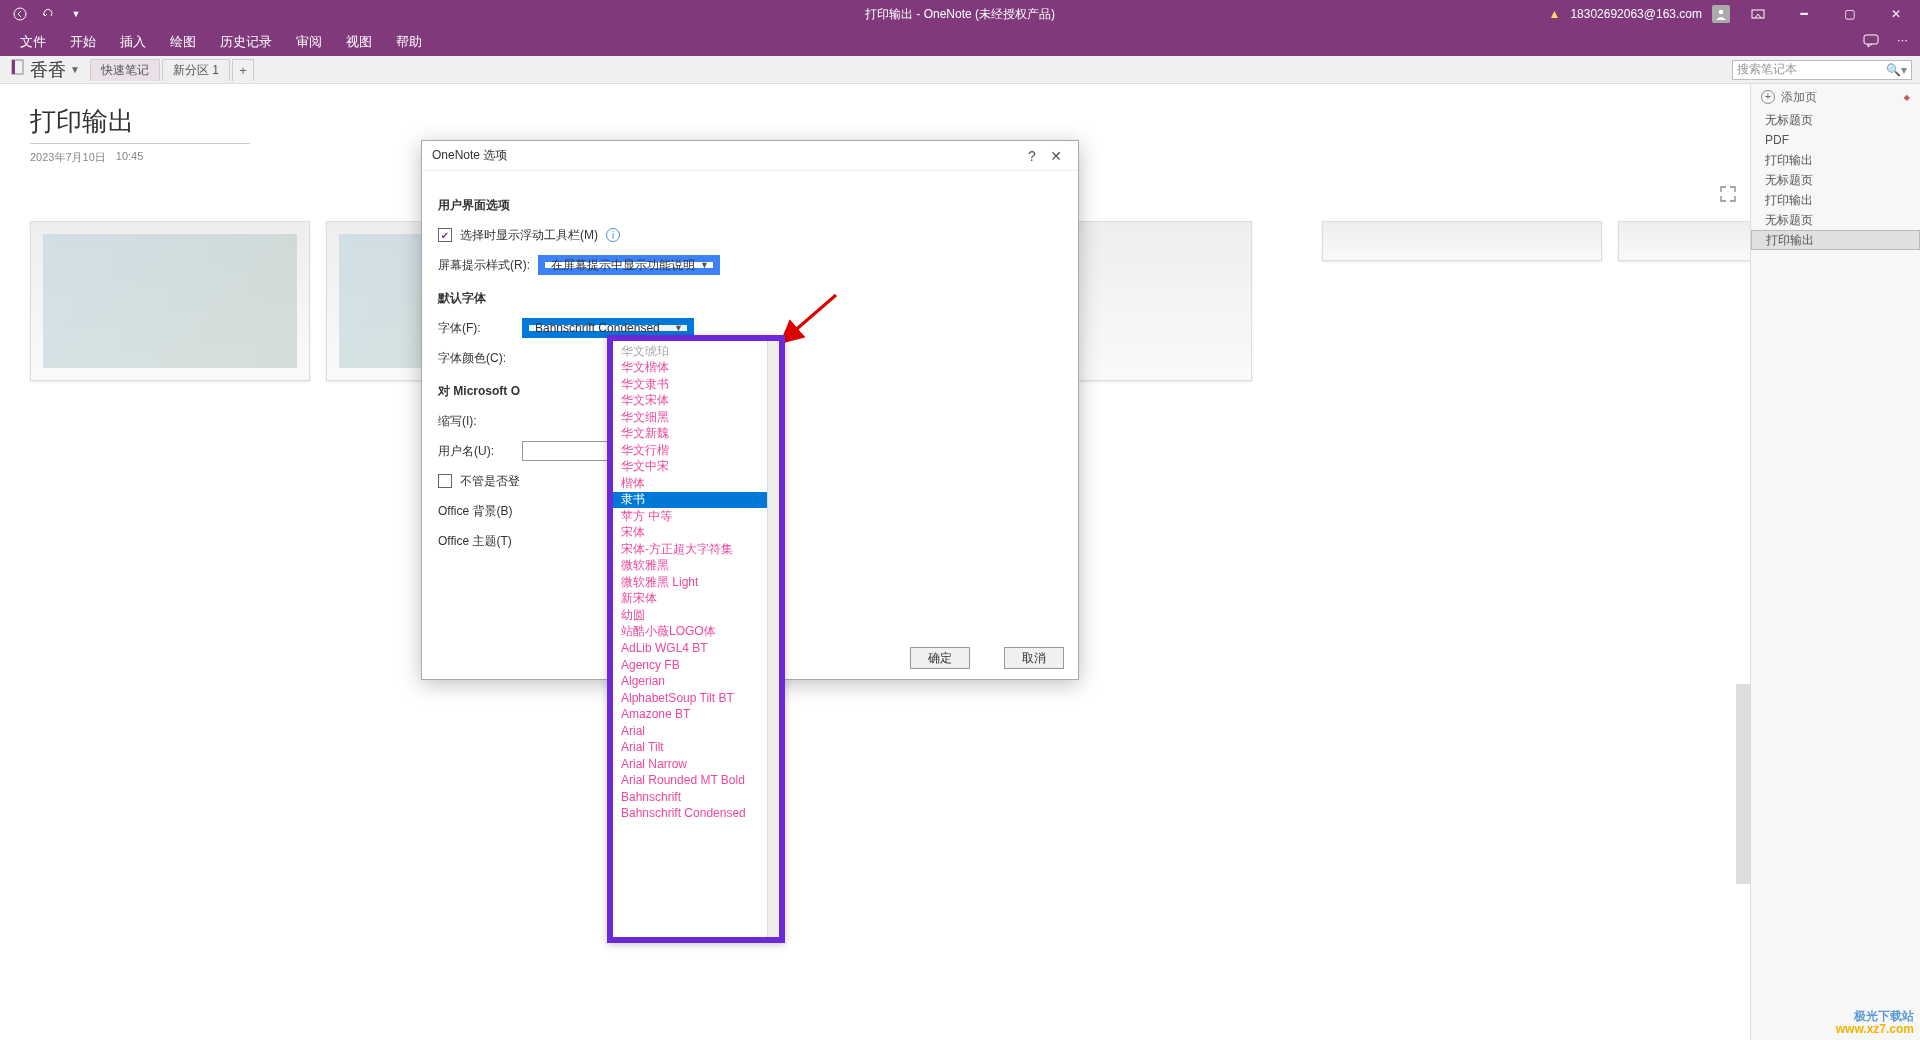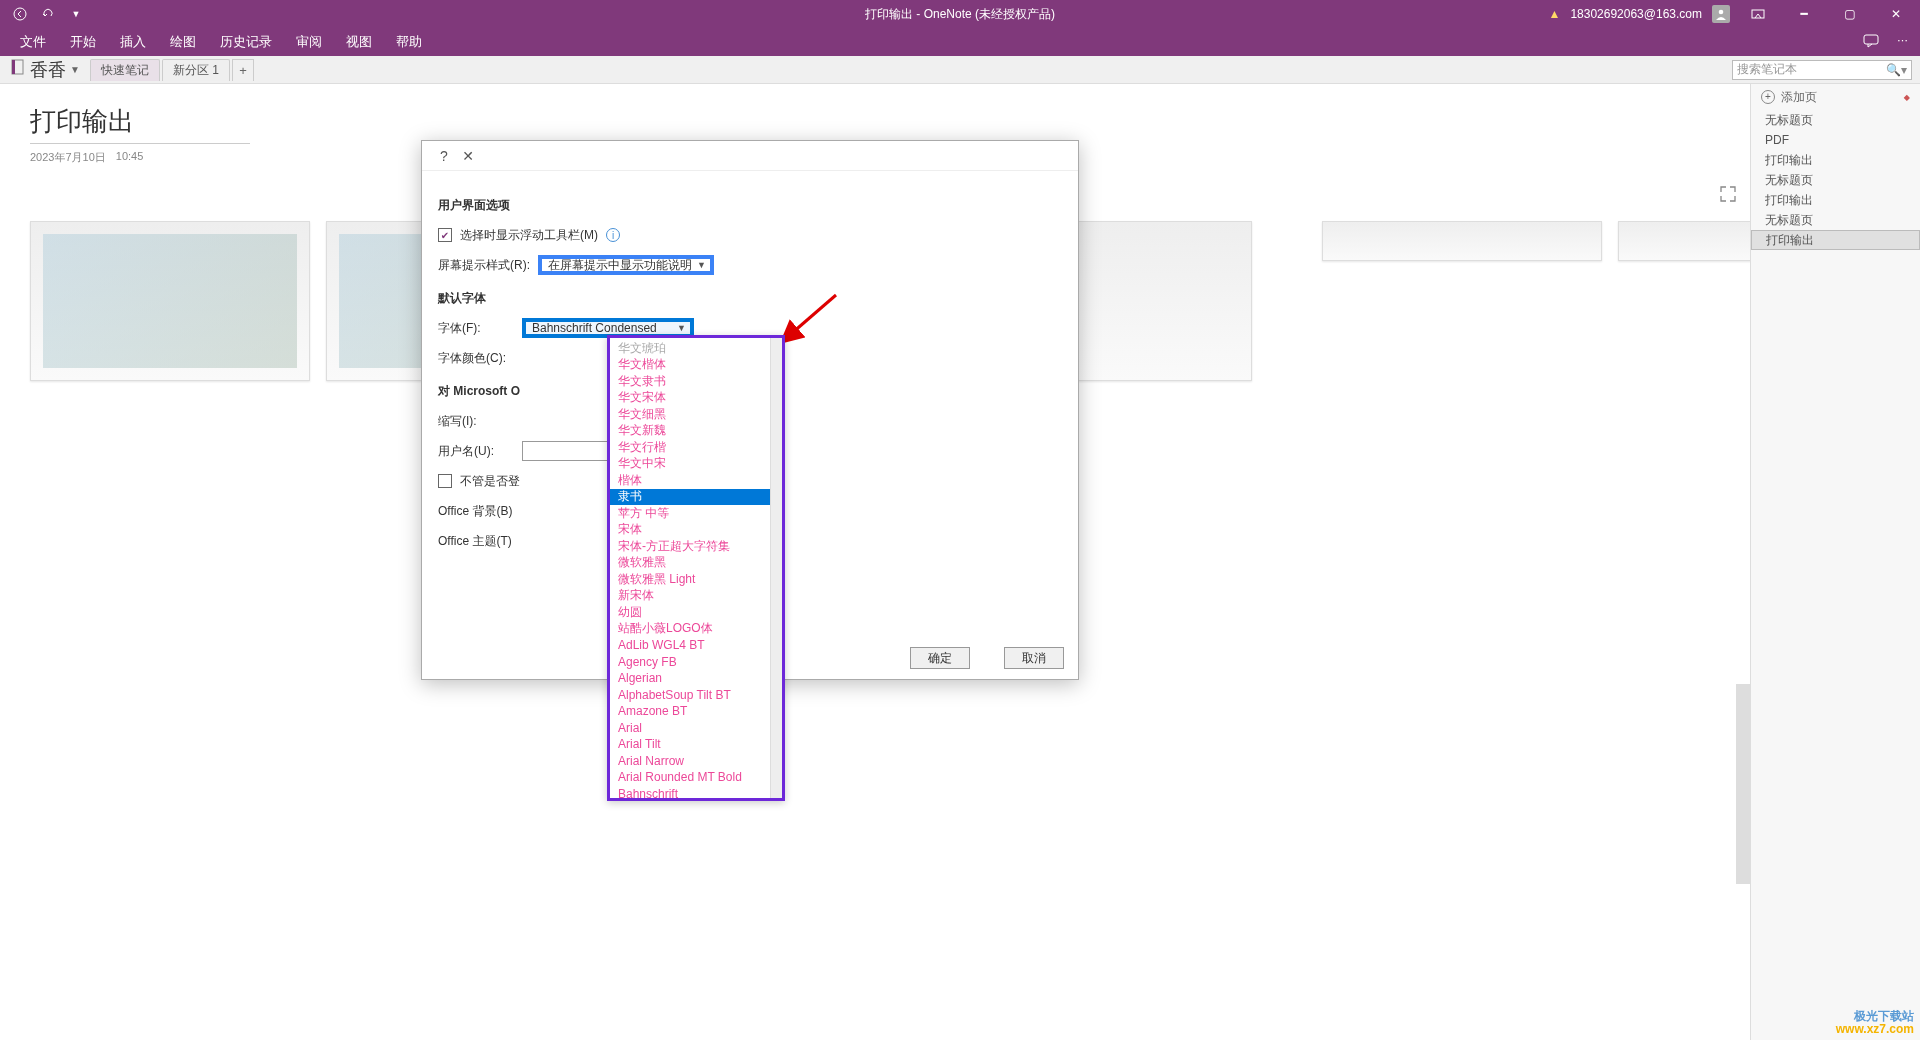--- a/index.html
+++ b/index.html
@@ -61,29 +61,29 @@
 .dlg-cats .cat { height: 22px; display:flex; align-items:center; padding:0 10px; color:#333; }
 .dlg-cats .cat.sel { background: #c8c8c8; }
 .dlg-content { flex:1; padding: 12px 16px; color:#333; position:relative; }
 .dlg-content h3 { font-size: 12px; font-weight: normal; color:#333; margin-bottom: 10px; display:flex; align-items:center; gap:8px; }
 .dlg-content .gear { width:18px; height:18px; background:#9db; border-radius:3px; display:inline-block; }
 .sect-hdr { font-weight: bold; font-size: 12px; margin: 14px 0 10px; color:#333; }
 .row { display:flex; align-items:center; gap:8px; margin-bottom: 8px; min-height: 22px; }
 .row label { min-width: 76px; }
 .chk { width: 14px; height: 14px; border:1px solid #666; background:#fff; display:inline-flex; align-items:center; justify-content:center; color:#80397B; font-size:10px; }
 .info-icon { width:14px; height:14px; border:1px solid #4790d6; border-radius:50%; color:#4790d6; font-size:10px; display:inline-flex; align-items:center; justify-content:center; }
-.combo { height: 20px; border:4px solid #3b82f6; background:#fff; display:flex; align-items:center; padding:0 18px 0 6px; position:relative; min-width:140px; }
+.combo { height: 20px; border:7px solid #3b82f6; background:#fff; display:flex; align-items:center; padding:0 18px 0 6px; position:relative; min-width:140px; }
 .combo .arr { position:absolute; right:4px; font-size:9px; color:#555; }
 .combo.focus { border-color:#0078d7; background:#eef6fd; }
 .txtinput { height:20px; border:1px solid #999; width: 220px; }
 .btnrow { position:absolute; bottom:10px; right:14px; display:flex; gap:10px; }
 .dbtn { width: 60px; height: 22px; border:1px solid #999; background:#f0f0f0; display:flex; align-items:center; justify-content:center;margin-left:24px; }
 
 
-.fontdrop { position: absolute; top: 335px; left: 607px; width: 178px; height: 466px; background:#fff; border:3px solid #6d28d9; box-shadow: 0 2px 8px rgba(0,0,0,.2); overflow: hidden; font-size:12px; z-index:10; }
+.fontdrop { position: absolute; top: 335px; left: 607px; width: 178px; height: 608px; background:#fff; border:6px solid #6d28d9; box-shadow: 0 2px 8px rgba(0,0,0,.2); overflow: hidden; font-size:12px; z-index:10; }
 .fontdrop .fscroll { position:absolute; right:0; top:0; bottom:0; width:12px; background:#eee; border-left:1px solid #ddd; }
 .fontdrop .fitems { padding: 2px 0; }
 .fontdrop .fi { height: 16.5px; padding: 0 8px; display:flex; align-items:center; color:#ec4899; white-space:nowrap; }
 .fontdrop .fi.hl { background:#0078d7; color:#fff; }
 .fontdrop .firstitem { color:#aaa; }
 
 
 .arrow { position:absolute; pointer-events:none; }
 .arrow svg { overflow:visible; }
 
@@ -225,20 +225,21 @@
     <div class="pg">打印输出</div>
     <div class="pg">无标题页</div>
     <div class="pg">打印输出</div>
     <div class="pg">无标题页</div>
     <div class="pg sel">打印输出</div>
   </div>
 </div>
 
 <div class="dialog">
   <div class="dlg-title">
+    <span class="titletext">OneNote 选项</span>
     <span class="hicon">?</span>
     <span class="hicon">✕</span>
   </div>
   <div class="dlg-body">
     <div class="dlg-content">
 
       <div class="sect-hdr">用户界面选项</div>
       <div class="row">
         <span class="chk">✔</span>
         <span>选择时显示浮动工具栏(M)</span>

